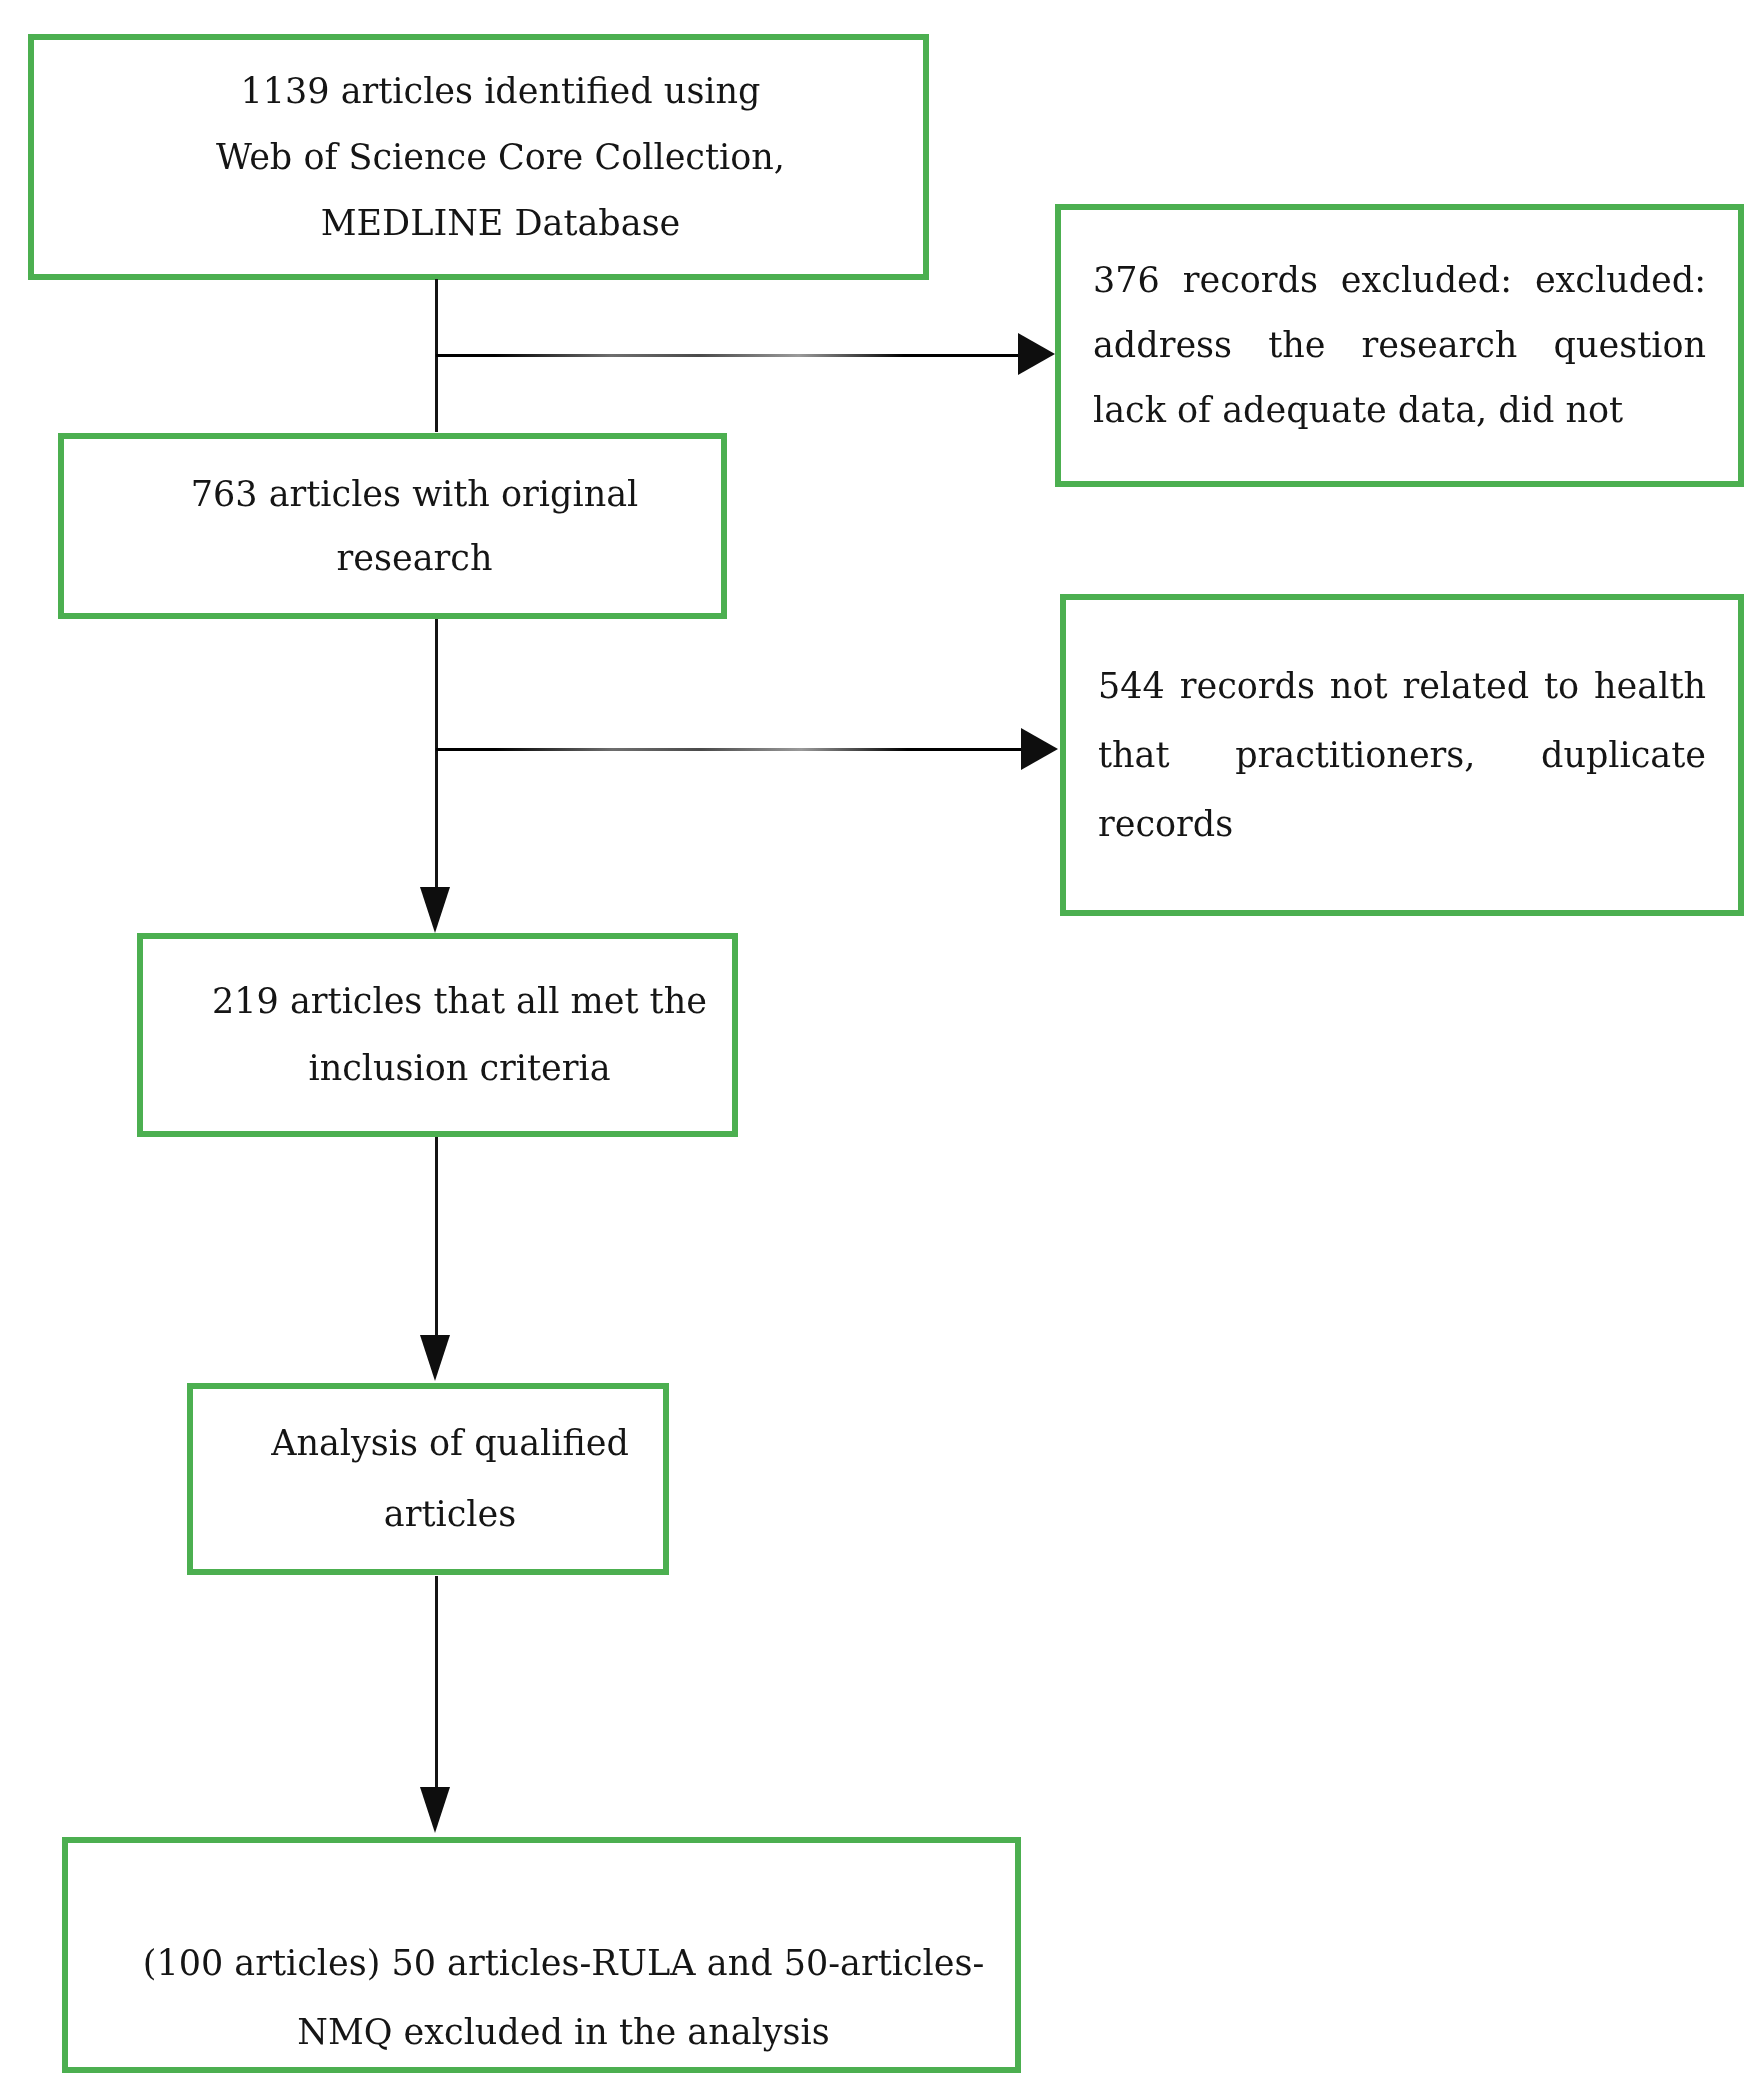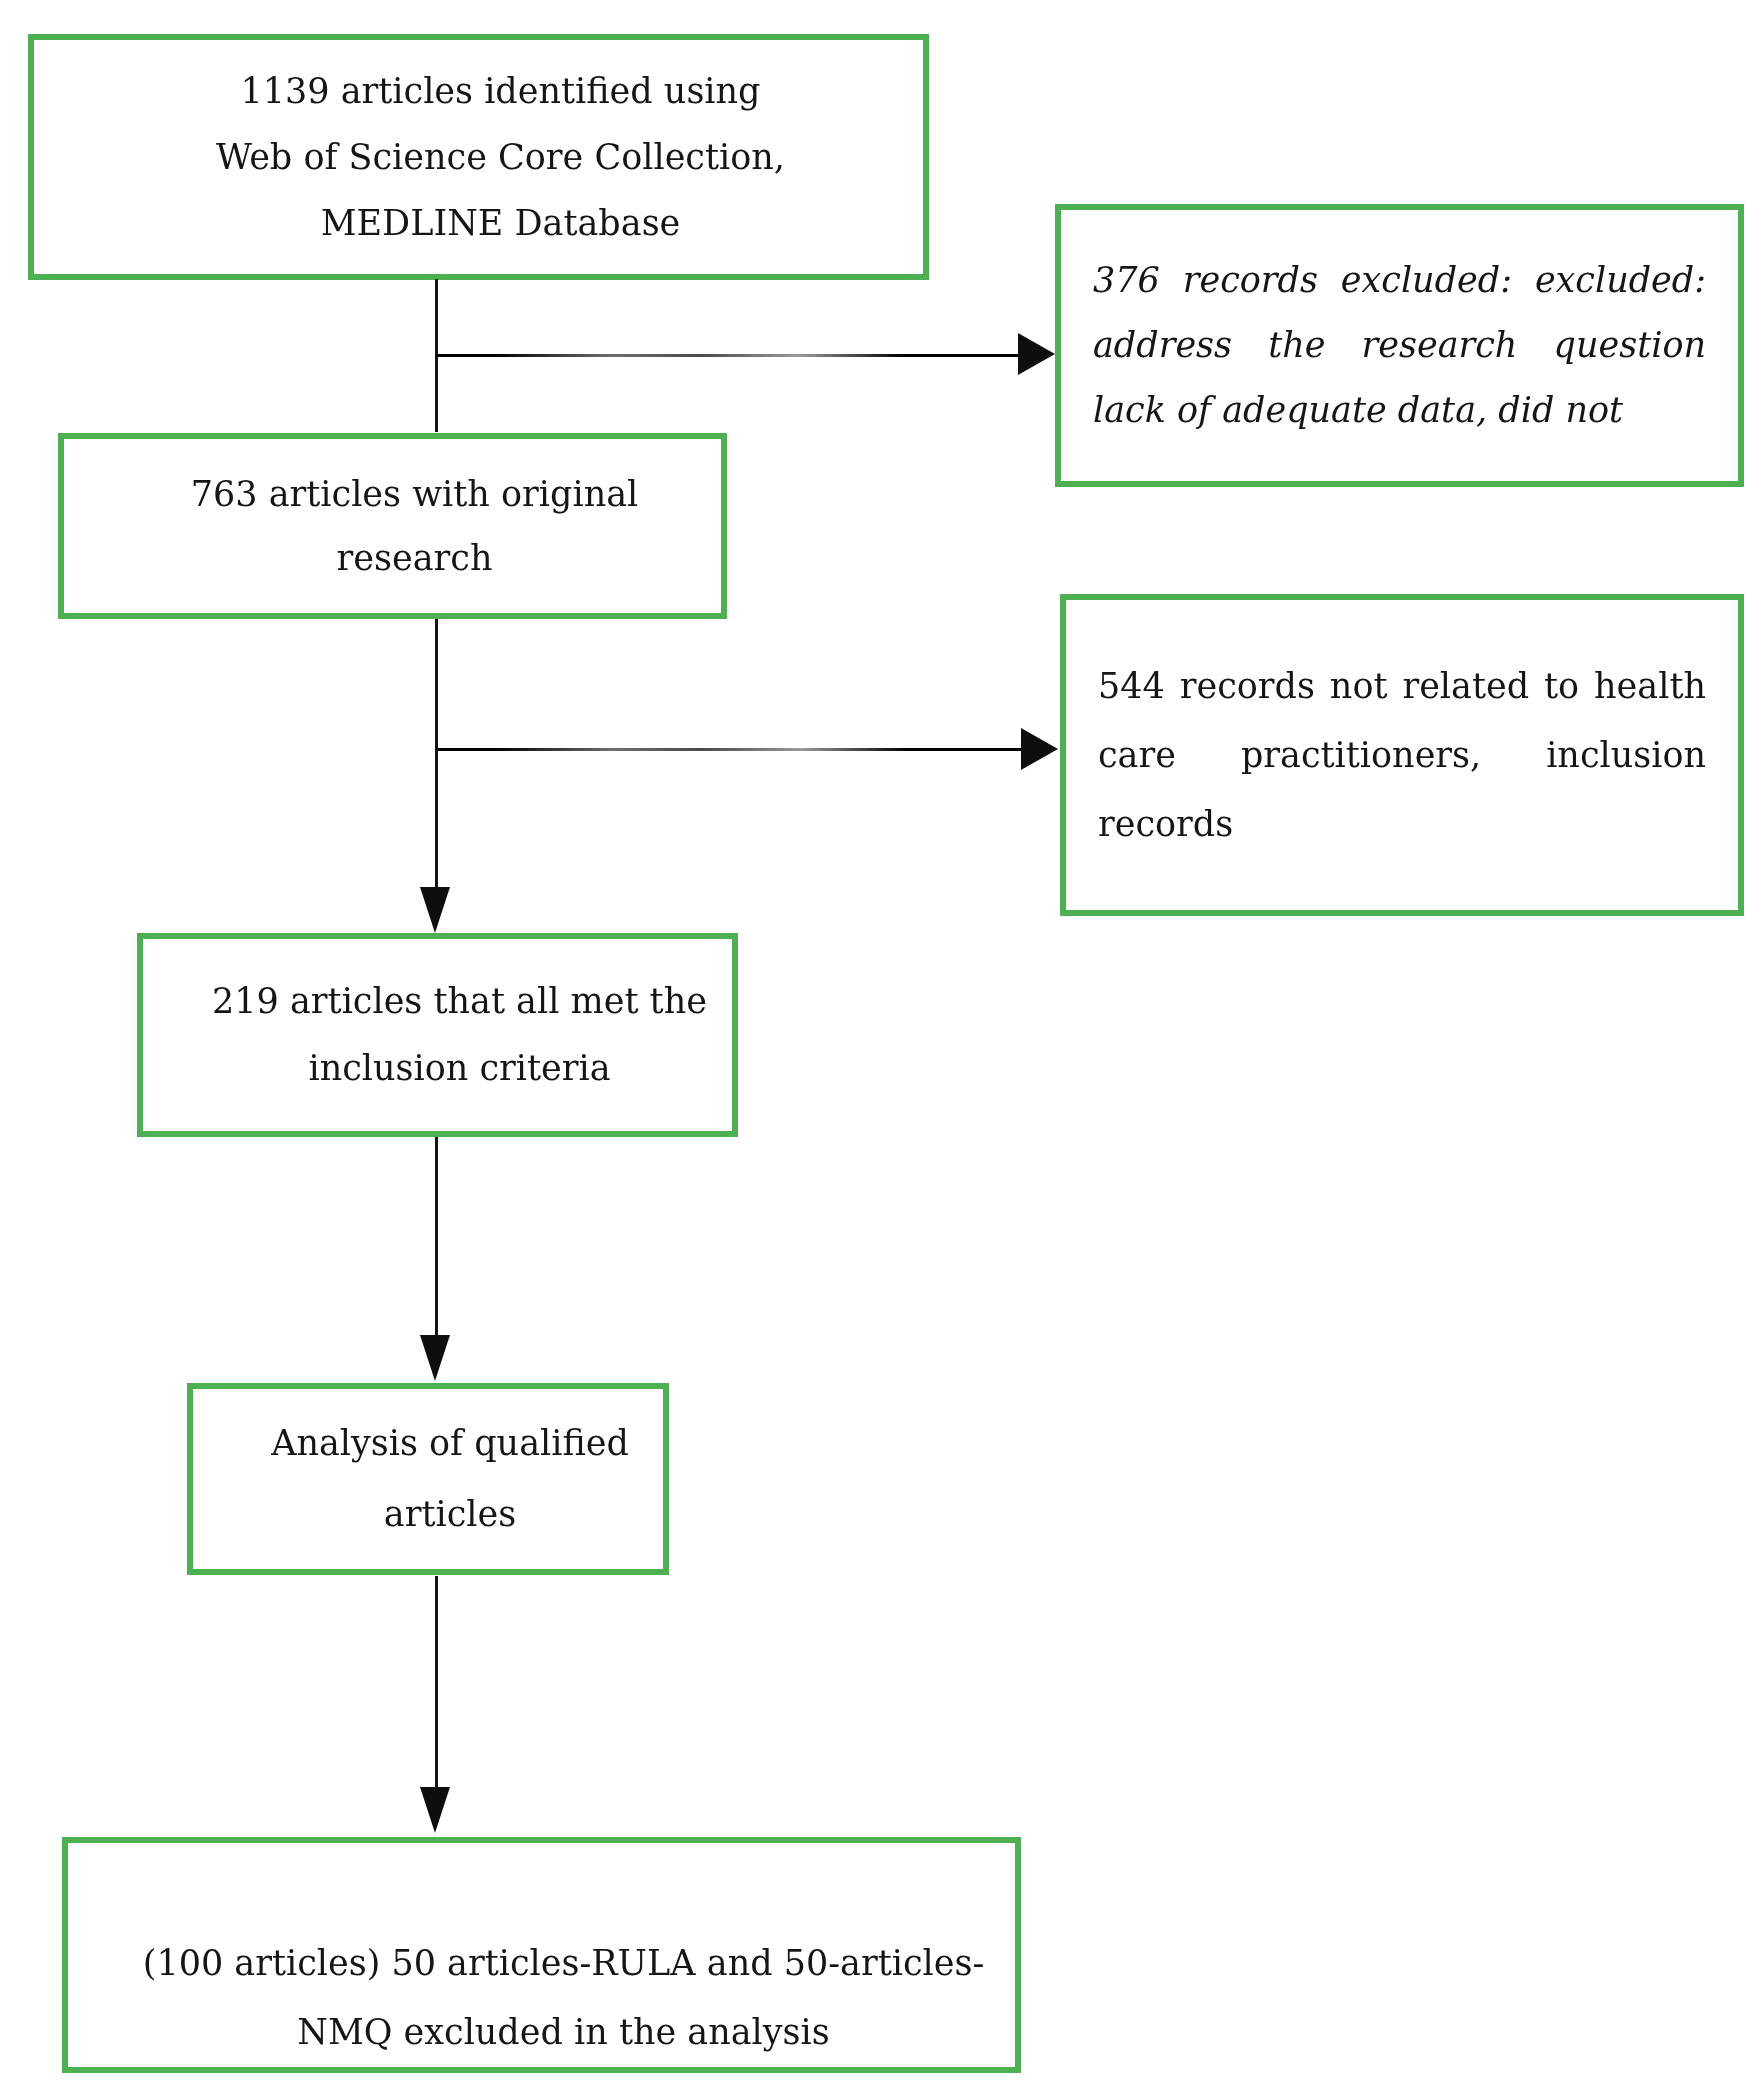--- a/index.html
+++ b/index.html
@@ -31,21 +31,21 @@
   .cbox .line { width: 100%; }
   .jbox { padding-left: 32px; padding-right: 32px; }
   .jbox .line {
     width: 100%;
     text-align: justify;
     text-align-last: justify;
   }
   .jbox .line:last-child { text-align-last: left; }
 
   #box-identified   { left: 28px;   top: 34px;   width: 901px; height: 246px; line-height: 66px; }
-  #box-excluded376  { left: 1055px; top: 204px;  width: 689px;  height: 283px; line-height: 65px; font-style: italic; }
+  #box-excluded376  { left: 1055px; top: 204px;  width: 689px;  height: 283px; line-height: 65px; }
   #box-original763  { left: 58px;   top: 433px;  width: 669px;  height: 186px; line-height: 64px; }
   #box-excluded544  { left: 1060px; top: 594px;  width: 684px;  height: 322px; line-height: 69px; }
   #box-included219  { left: 137px;  top: 933px; width: 601px;  height: 204px; line-height: 67px; }
   #box-analysis     { left: 187px;  top: 1383px; width: 482px;  height: 192px; line-height: 71px; }
   #box-final100     { left: 62px;   top: 1837px; width: 959px; height: 236px; line-height: 69px;
                       justify-content: flex-end; padding-top: 19.5px; }
 
   .vline {
     position: absolute;
     width: 2.7px;
@@ -102,21 +102,21 @@
     <div class="line">lack of adequate data, did not</div>
   </div>
 
   <div class="fbox cbox" id="box-original763">
     <div class="line">763 articles with original</div>
     <div class="line">research</div>
   </div>
 
   <div class="fbox jbox" id="box-excluded544">
     <div class="line">544 records not related to health</div>
-    <div class="line">care practitioners, inclusion</div>
+    <div class="line">that practitioners, duplicate</div>
     <div class="line">records</div>
   </div>
 
   <div class="fbox cbox" id="box-included219">
     <div class="line">219 articles that all met the</div>
     <div class="line">inclusion criteria</div>
   </div>
 
   <div class="fbox cbox" id="box-analysis">
     <div class="line">Analysis of qualified</div>

